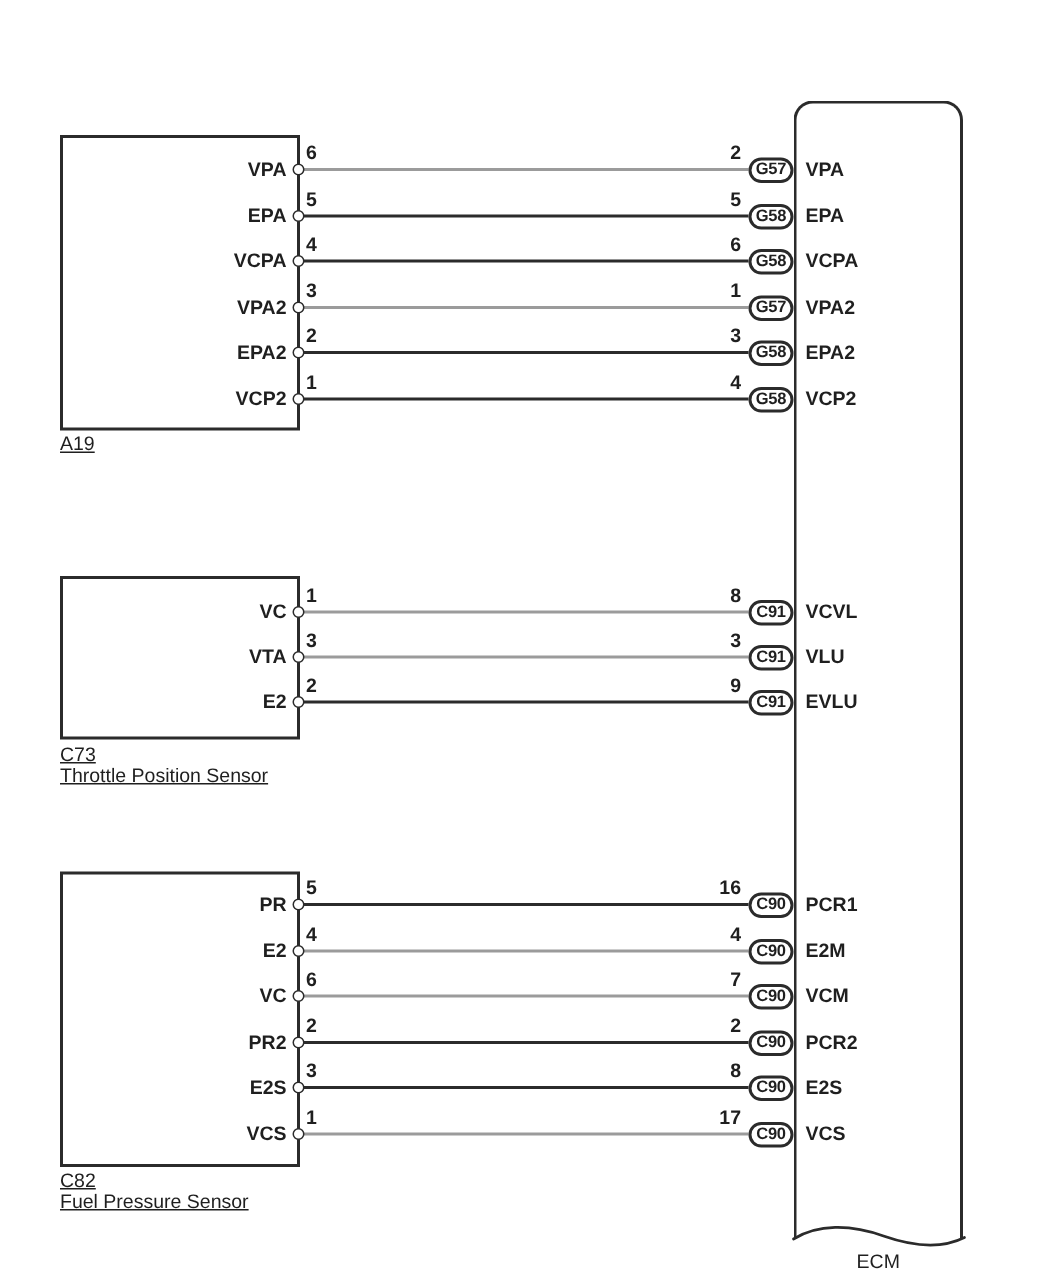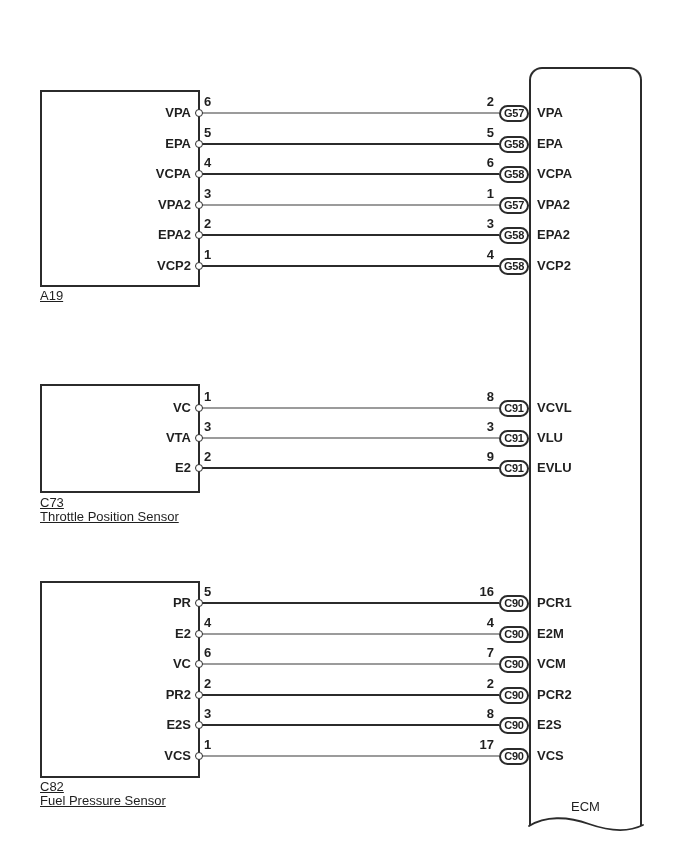--- a/index.html
+++ b/index.html
@@ -31,21 +31,21 @@
   .ecm-box {
     position: absolute;
     left: 529px; top: 67px;
     width: 113px; height: 759px;
     border: 2px solid var(--line, #2b2b2b);
     border-bottom: none;
     border-radius: 13px 13px 0 0;
   }
   .ecm-label {
     position: absolute;
-    left: 529px; top: 799px;
+    left: 529px; top: 833px;
     width: 113px;
     text-align: center;
     font-size: 13px;
     line-height: 15px;
   }
   .wave {
     position: absolute;
     left: 527px; top: 812px;
     width: 118px; height: 32px;
   }

